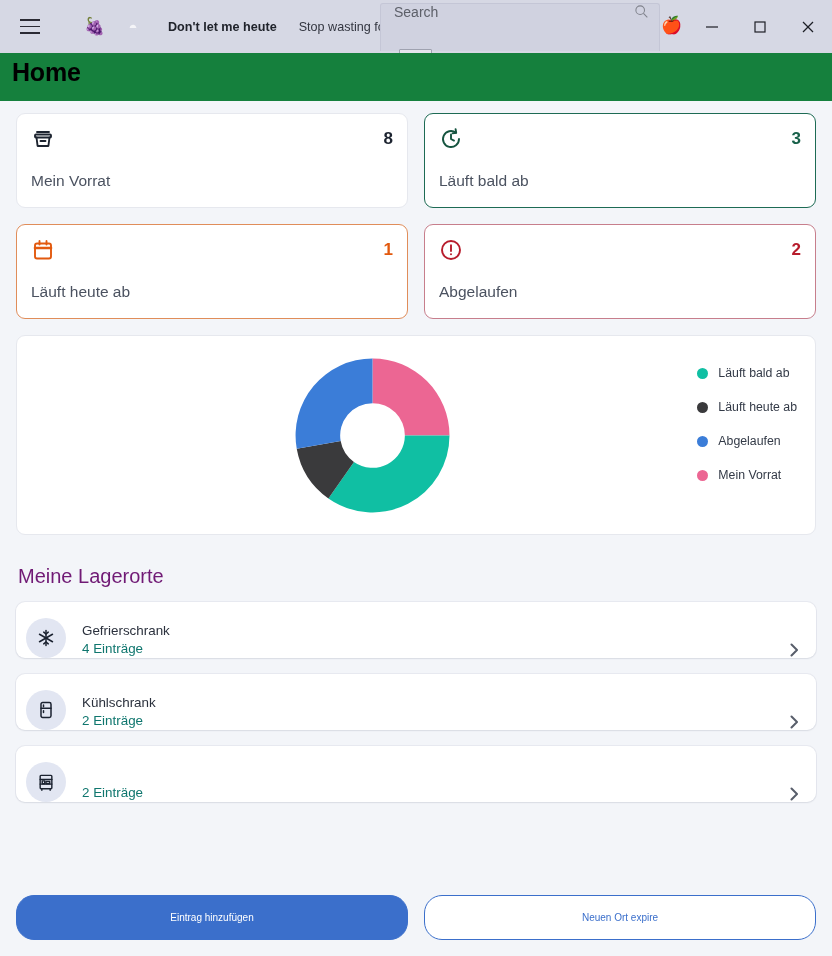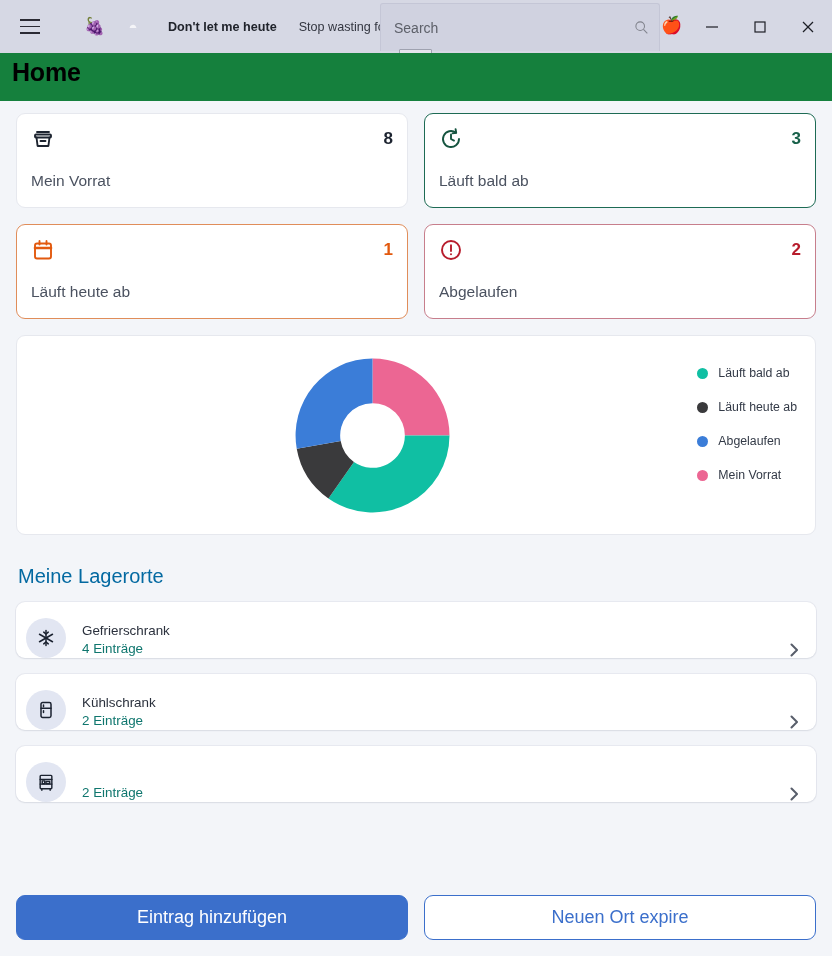--- a/index.html
+++ b/index.html
@@ -47,21 +47,21 @@
   .nav-link.secondary { font-weight: normal; color: #333640; margin-left: 22px; }
 
   .searchbox {
     position: absolute;
     left: 380px; top: 3px;
     width: 280px; height: 48px;
     background: #d0d2e0;
     border: 1px solid #c4c6d6;
     border-bottom: none;
     border-radius: 3px 3px 0 0;
-    display: flex; align-items: center;
+    display: flex; align-items: flex-start;
     padding: 0 10px 0 13px;
     cursor: text;
   }
   .searchbox .ph { font-size: 14px; color: #5d6069; flex: 1; }
   .search-mag { width: 15px; height: 15px; opacity: .65; }
 
   .tooltip-chip {
     position: absolute;
     left: 399px; top: 49px;
     width: 33px; height: 13px;
@@ -137,21 +137,21 @@
   .legend {
     position: absolute; right: 18px; top: 30px;
     display: flex; flex-direction: column; gap: 20px;
   }
   .legend-row { display: flex; align-items: center; gap: 10px; }
   .legend-dot { width: 11px; height: 11px; border-radius: 50%; flex: none; }
   .legend-text { font-size: 12.3px; color: #333a47; white-space: nowrap; }
 
   
   .section-title {
-    font-size: 20px; color: #0369a1;
+    font-size: 20px; color: #701a75;
     margin: 30px 0 14px 0; padding-left: 2px;
   }
   .loc-list { display: flex; flex-direction: column; gap: 16px; }
   .loc-item {
     background: #fff;
     border-radius: 9px;
     height: 56px;
     display: flex; align-items: flex-end;
     padding: 0 14px 0 10px;
     box-shadow: 0 1px 2px rgba(30,40,70,.07), 0 0 0 1px rgba(230,232,238,.9);
@@ -167,23 +167,23 @@
   .loc-name { font-size: 13.4px; color: #2b313d; line-height: 1.35; }
   .loc-sub  { font-size: 13.4px; color: #0f766e; line-height: 1.35; }
   .chev { width: 16px; height: 16px; flex: none; opacity: .85; }
 
   
   .footer {
     position: absolute; left: 16px; right: 16px; bottom: 16px;
     display: grid; grid-template-columns: 1fr 1fr; gap: 16px;
   }
   .btn {
-    height: 45px; border-radius: 9px;
+    height: 45px; border-radius: 18px;
     display: flex; align-items: center; justify-content: center;
-    font-size: 18px; cursor: pointer;
+    font-size: 10px; cursor: pointer;
   }
   .btn-primary { background: #3b6fcb; color: #fff; border: 1px solid #3b6fcb; }
   .btn-outline { background: #fff; color: #3b6fcb; border: 1.3px solid #3b6fcb; }
 </style>
 </head>
 <body>
 
 <div class="titlebar">
 
   <div class="hamburger">

